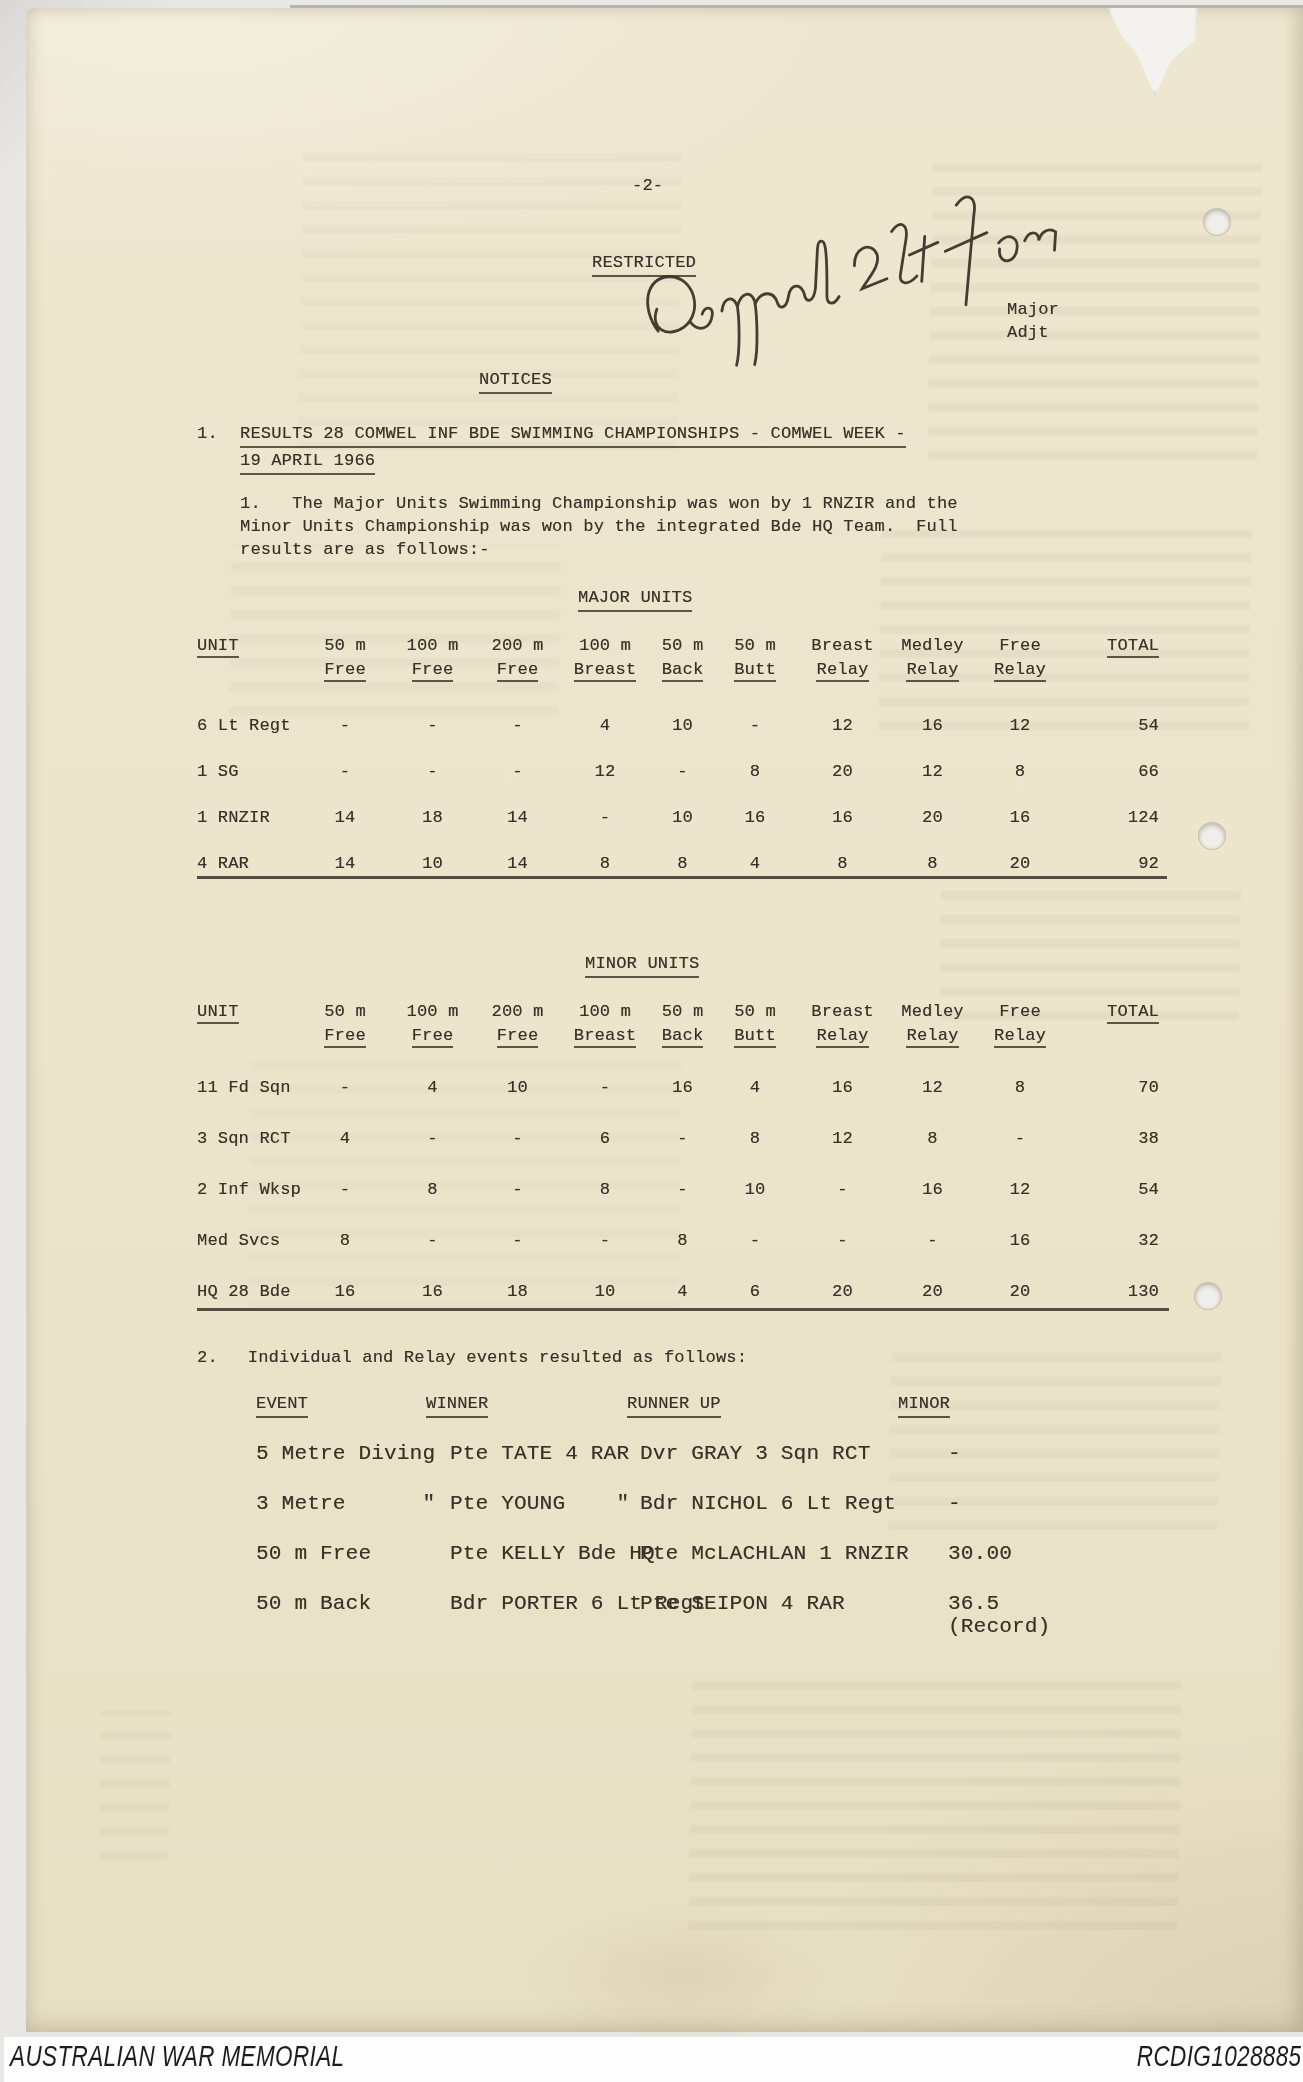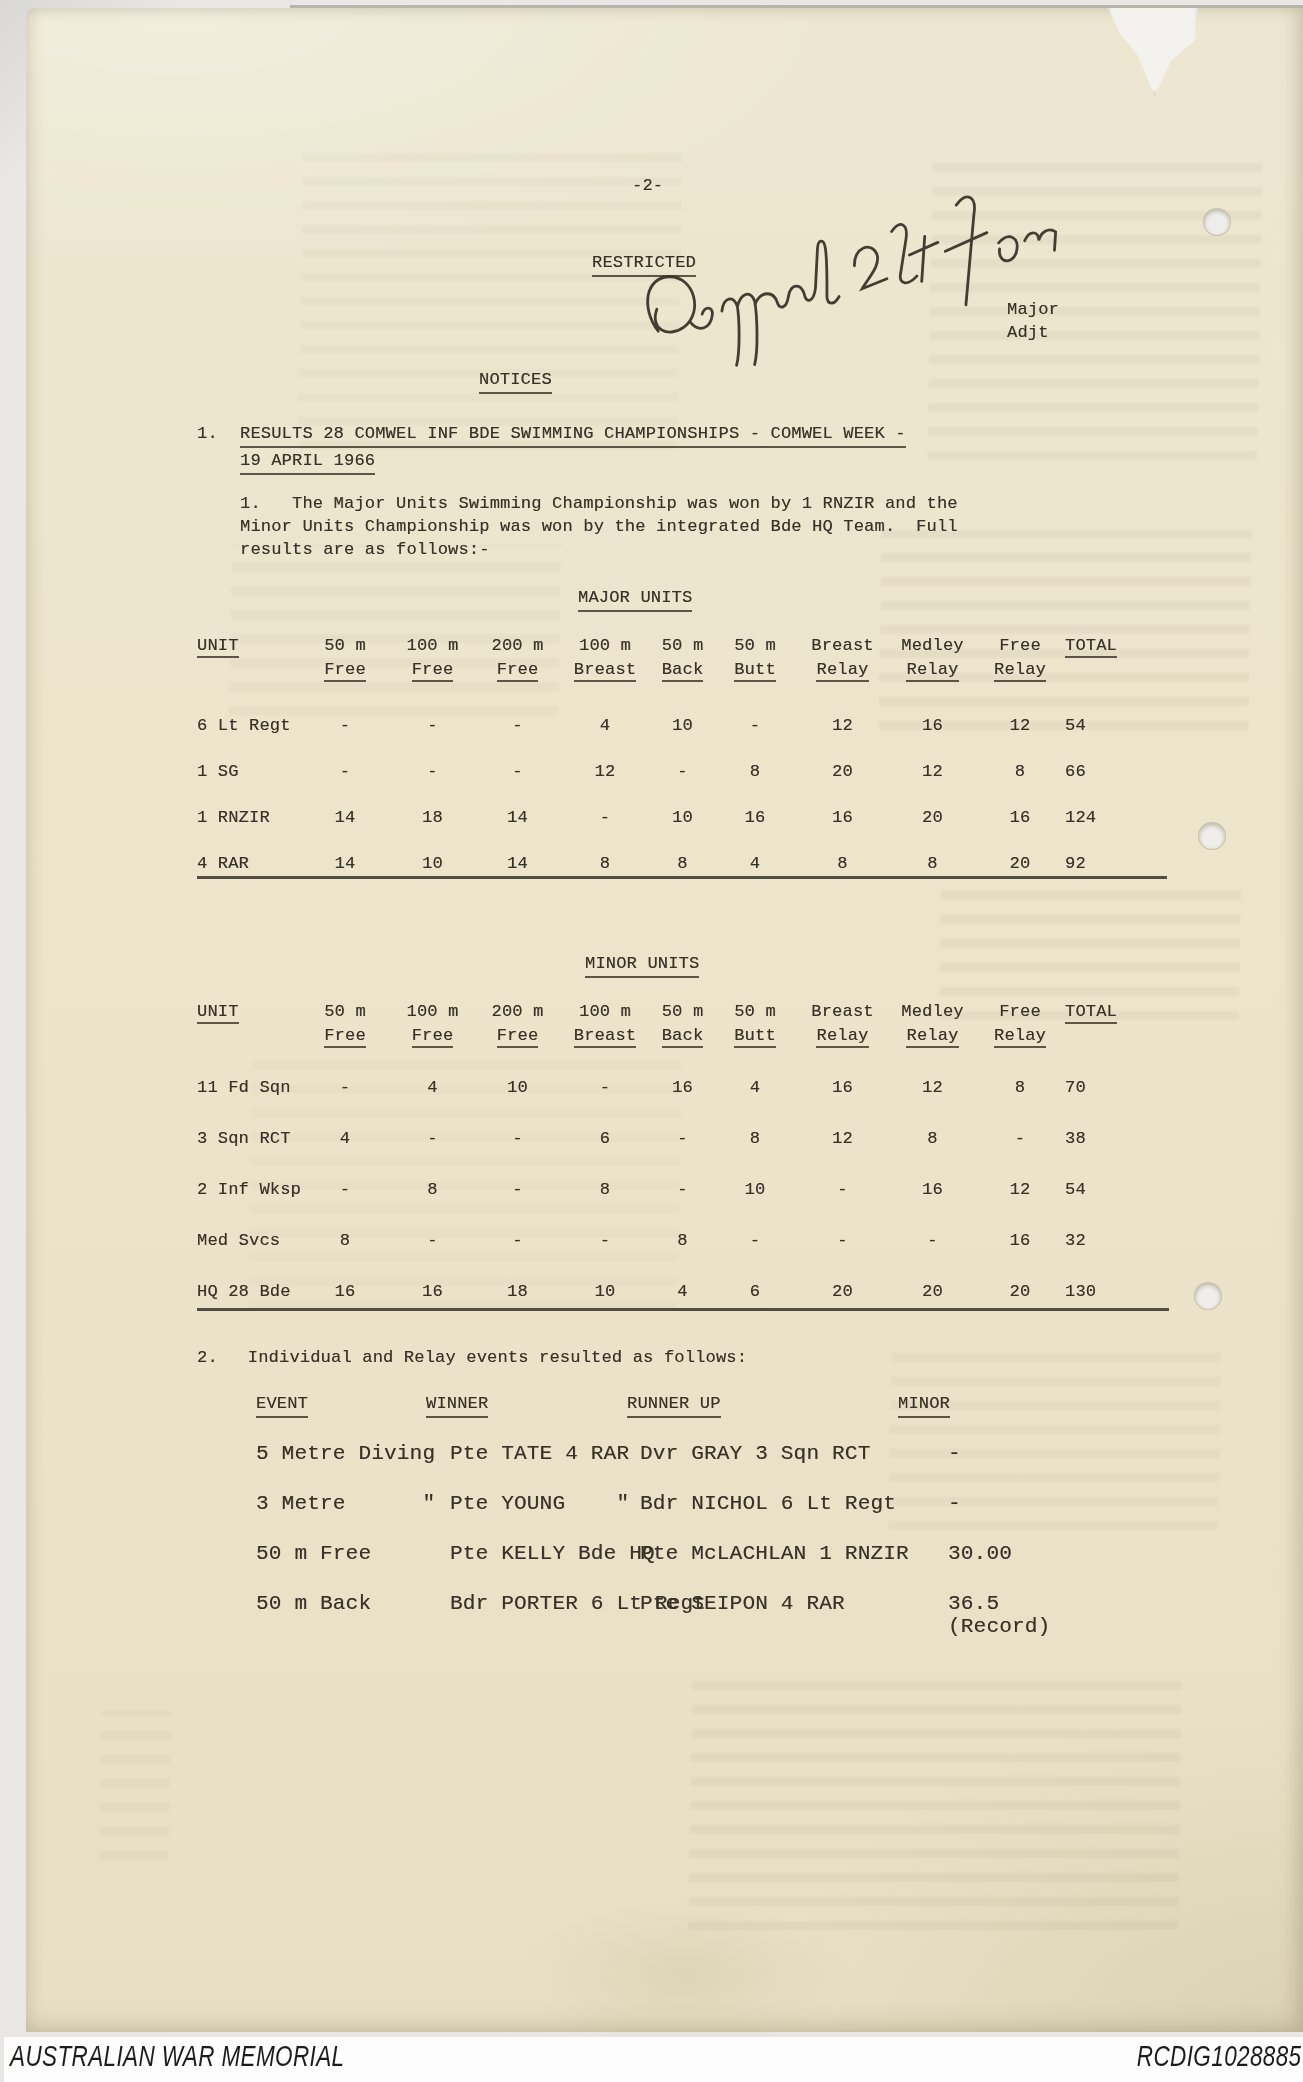--- a/index.html
+++ b/index.html
@@ -25,21 +25,21 @@
     font-size:17px;line-height:23px;color:#383127;white-space:pre;letter-spacing:.2px;
     text-shadow:.3px .3px .5px rgba(56,49,39,.5);}
   .u{border-bottom:2px solid rgba(56,49,39,.8);padding-bottom:1px;}
   .rule{position:absolute;z-index:5;height:3px;background:#3a332a;opacity:.85;}
   
   .unit-table{position:absolute;z-index:5;left:197px;width:968px;font-family:"Liberation Mono","DejaVu Sans Mono",monospace;
     font-size:17px;color:#383127;white-space:pre;letter-spacing:.2px;text-shadow:.3px .3px .5px rgba(56,49,39,.5);}
   .urow{display:grid;grid-template-columns:103px 90px 85px 85px 90px 65px 80px 95px 85px 90px 100px;line-height:24px;}
   .urow .vc{text-align:center;}
   .urow .uc{text-align:left;}
-  .urow .tc{padding-right:6px;}
+  .urow .tc{text-align:right;padding-right:6px;}
   #major-table .urows{margin-top:32px;}
   #major-table .drow{margin-top:22px;}
   #major-table .drow:first-child{margin-top:0;}
   #minor-table .urows{margin-top:28px;}
   #minor-table .drow{margin-top:27px;}
   #minor-table .drow:first-child{margin-top:0;}
   
   #events-rows{position:absolute;z-index:5;left:256px;top:1442px;width:850px;font-family:"Liberation Mono","DejaVu Sans Mono",monospace;
     font-size:21px;line-height:23px;color:#383127;white-space:pre;letter-spacing:.2px;text-shadow:.3px .3px .5px rgba(56,49,39,.5);}
   .erow{display:grid;grid-template-columns:194px 190px 300px 140px;margin-bottom:27px;}

